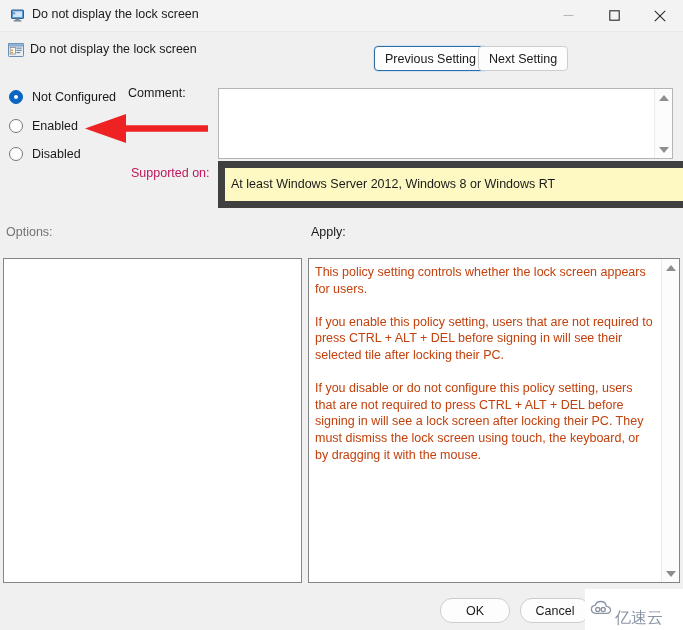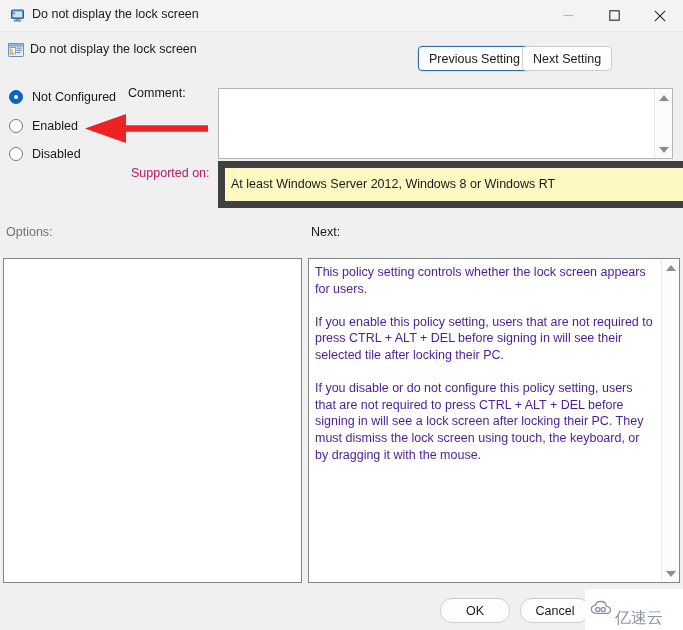--- a/index.html
+++ b/index.html
@@ -76,21 +76,20 @@
     top: 46px;
     height: 25px;
     background: #fdfdfd;
     border: 1px solid #cdcdcd;
     border-radius: 4px;
     font-family: "Liberation Sans", sans-serif;
     font-size: 12.5px;
     color: #1a1a1a;
     padding: 0 10px;
     cursor: default;
-    margin-left: 44px;
   }
   #btn-prev {
     left: 374px;
     border: 1px solid #2d6da3;
     box-shadow: 0 0 0 1px #cfe3f5;
   }
   #btn-next { left: 478px; }
 
   
   #comment-label {
@@ -250,21 +249,21 @@
     background: #ffffff;
     border: 1px solid #858585;
     box-sizing: border-box;
   }
   #help-text {
     position: absolute;
     left: 6px; top: 5px;
     width: 339px;
     font-size: 12.5px;
     line-height: 16.6px;
-    color: #4c1d95;
+    color: #c2410c;
     white-space: pre-wrap;
   }
 
   
   .dlgbtn {
     position: absolute;
     top: 598px;
     width: 70px; height: 25px;
     background: #fdfdfd;
     border: 1px solid #cdcdcd;
@@ -392,21 +391,21 @@
       <div class="arw up">
           <span class="tri-up"></span>
         </div>
       <div class="arw dn">
           <span class="tri-dn"></span>
         </div>
     </div>
   </div>
 
   <span id="options-label">Options:</span>
-  <span id="help-label">Next:</span>
+  <span id="help-label">Apply:</span>
 
   <div id="options-panel"></div>
 
   <div id="help-panel">
     <div id="help-text">This policy setting controls whether the lock screen appears for users.
 
 If you enable this policy setting, users that are not required to press CTRL + ALT + DEL before signing in will see their selected tile after locking their PC.
 
 If you disable or do not configure this policy setting, users that are not required to press CTRL + ALT + DEL before signing in will see a lock screen after locking their PC. They must dismiss the lock screen using touch, the keyboard, or by dragging it with the mouse.</div>
     <div class="vscroll">

